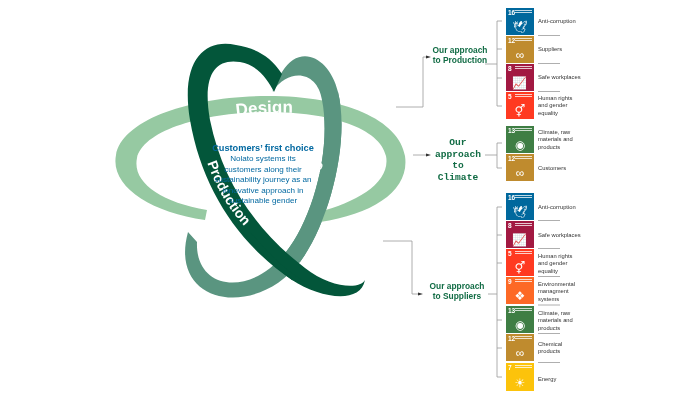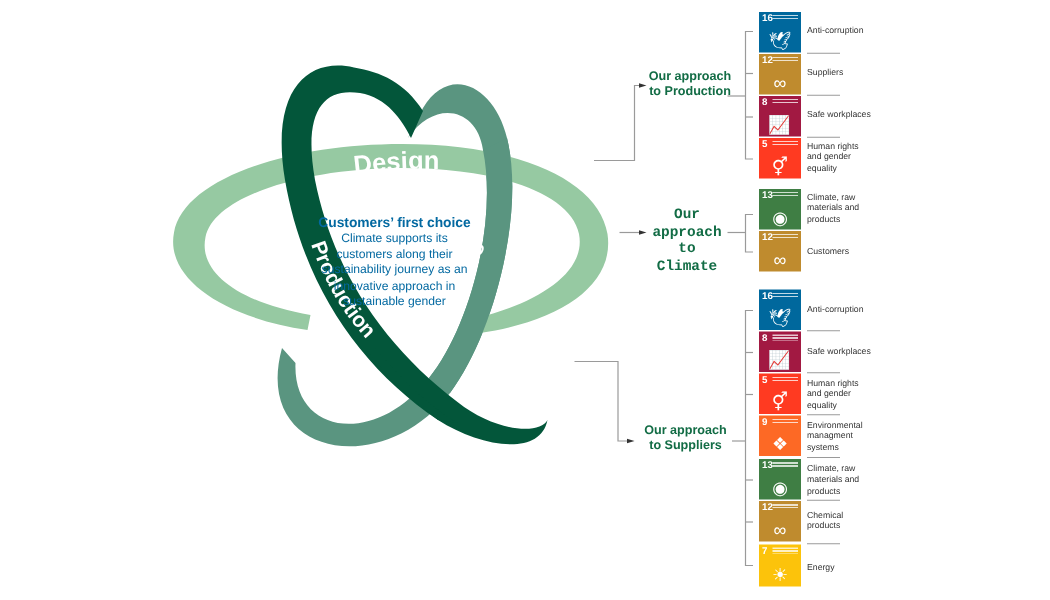--- a/index.html
+++ b/index.html
@@ -92,21 +92,21 @@
     <line x1="538" y1="276.5" x2="560" y2="276.5"></line>
     <line x1="538" y1="305" x2="560" y2="305"></line>
     <line x1="538" y1="333.5" x2="560" y2="333.5"></line>
     <line x1="538" y1="362.5" x2="560" y2="362.5"></line>
   </g>
 </svg>
 
 <div class="center-text">
   <div class="center-title">Customers’ first choice</div>
   <div class="center-body">
-    <div>Climate supports its</div>
+    <div>Nolato systems its</div>
     <div>customers along their</div>
     <div>sustainability journey as an</div>
     <div>innovative approach in</div>
     <div>sustainable gender</div>
   </div>
 </div>
 
 <div class="approach" style="left:431px; top:45px; width:58px;">
   <div>Our approach</div>
   <div>to Production</div>

